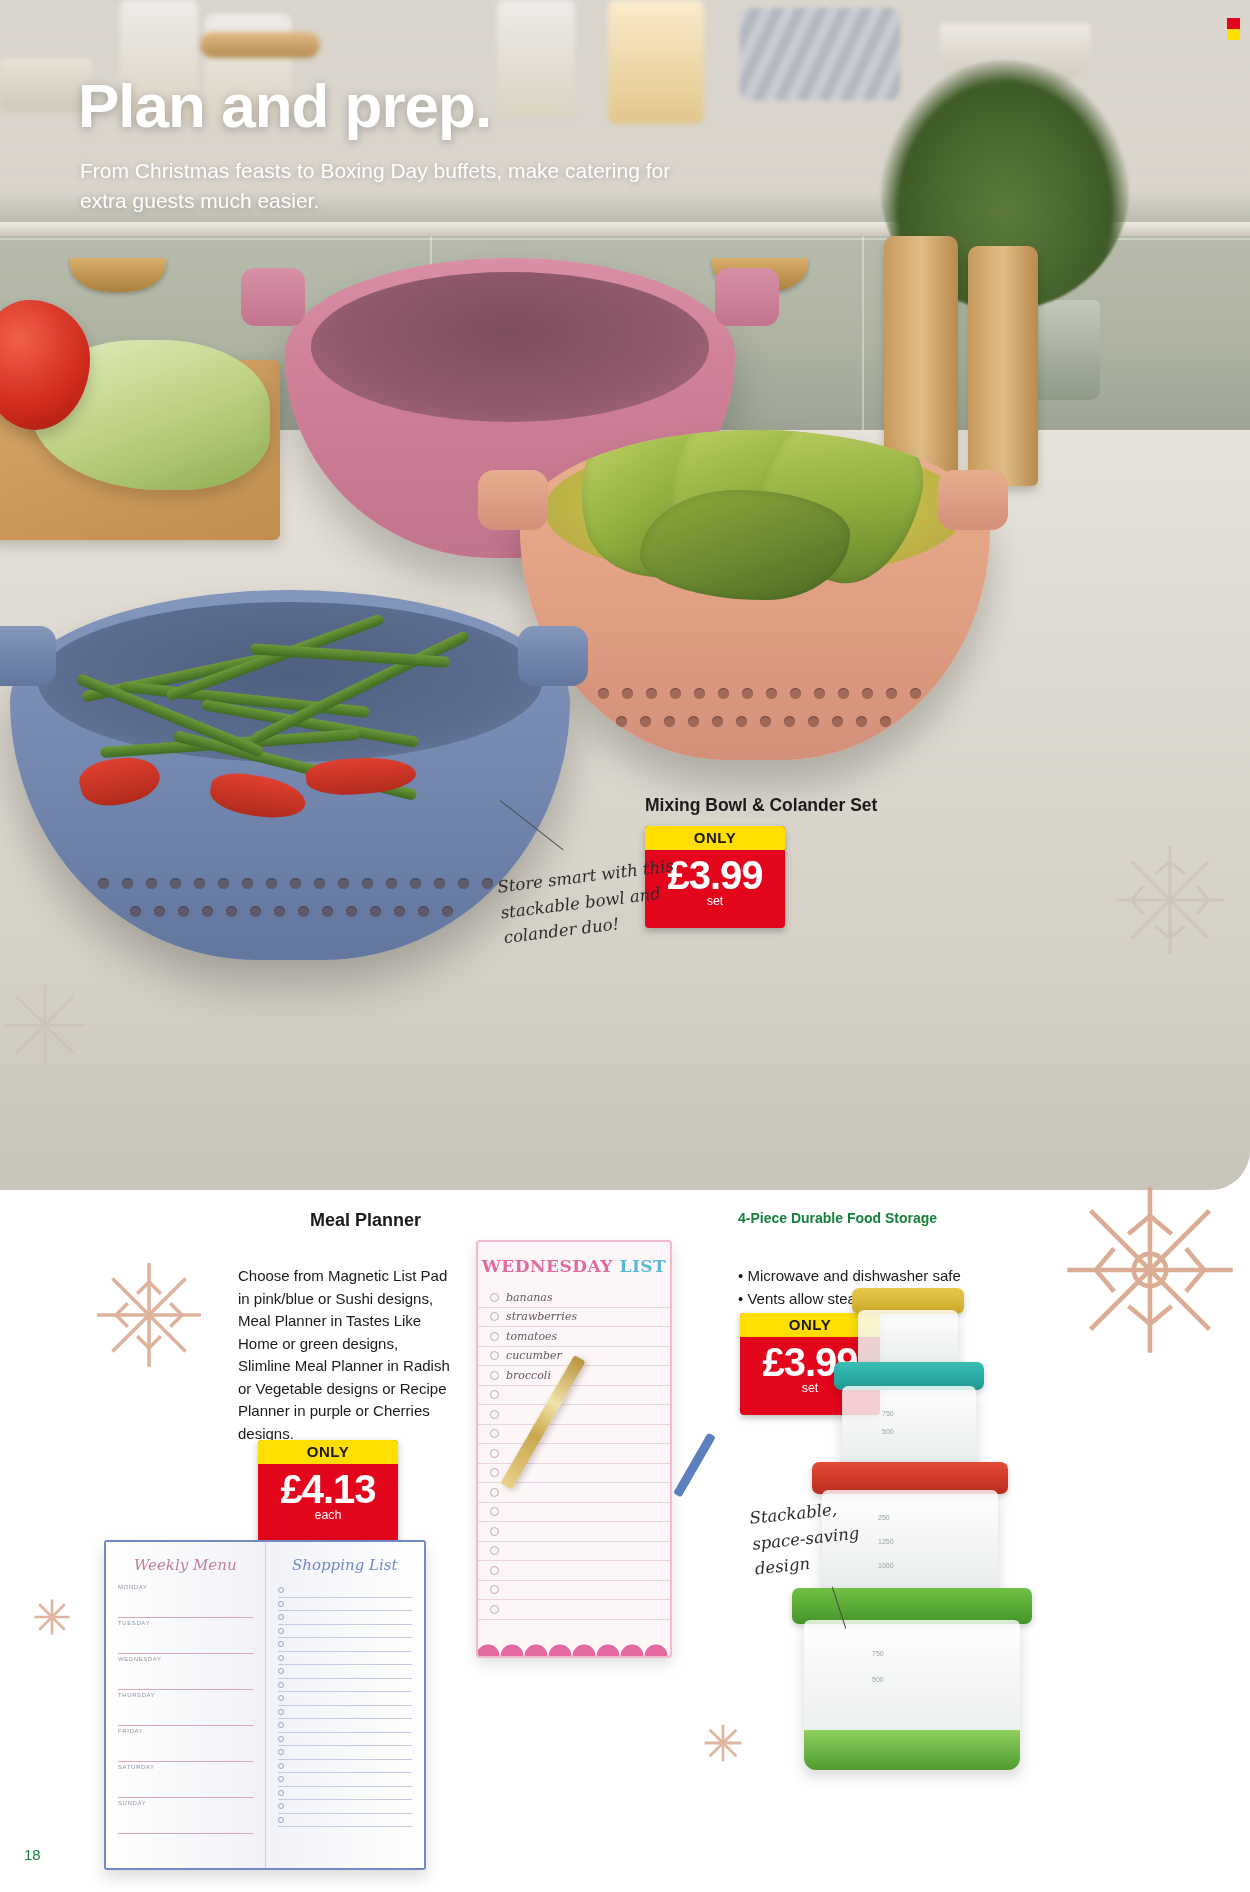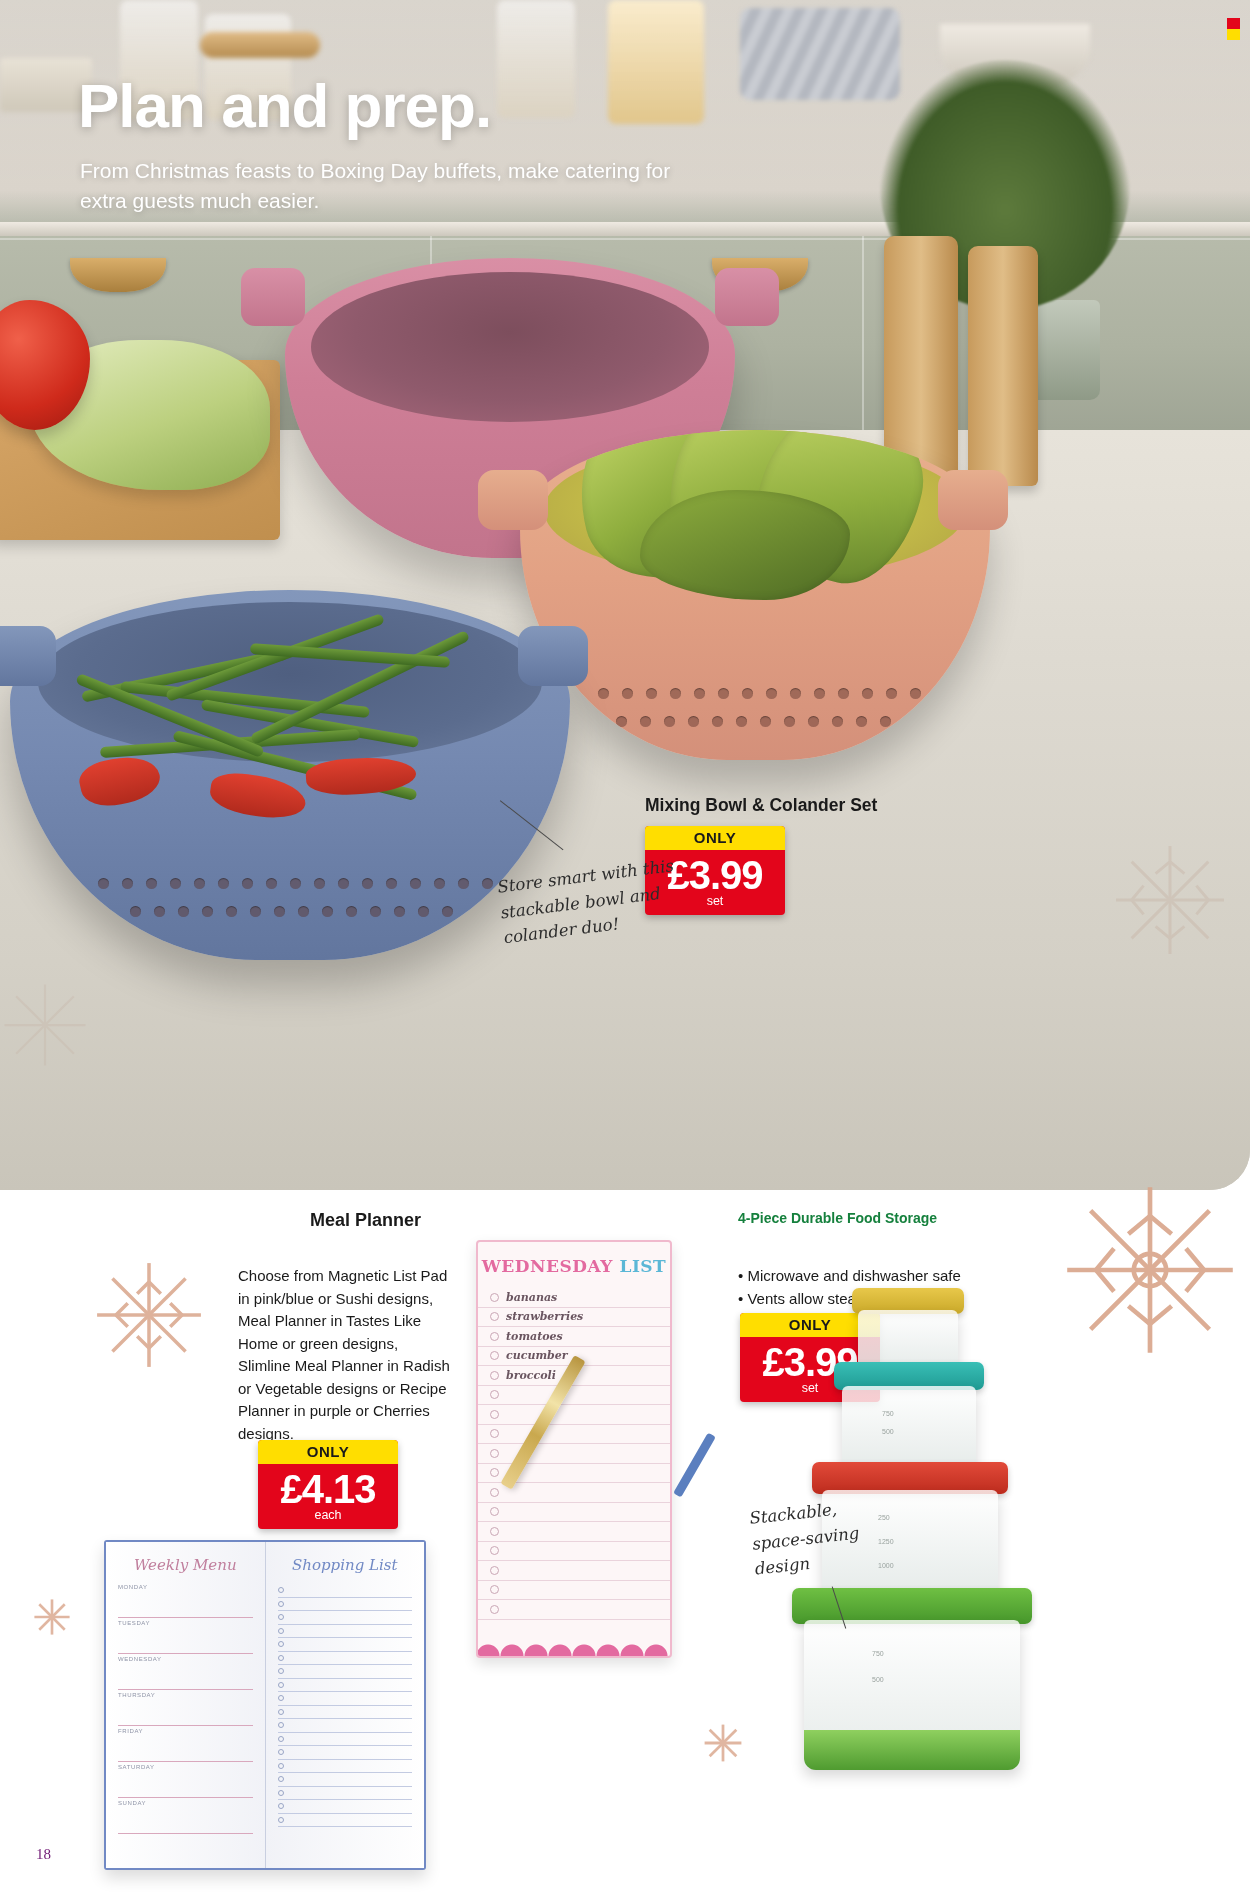--- a/index.html
+++ b/index.html
@@ -203,21 +203,21 @@
   .bullets li {
     list-style: none; font-size: 15px; color: #1a1a1a; line-height: 1.45;
   }
 
   
   .price-flash {
     position: relative;
     width: 140px;
     background: #e3051b;
     border-radius: 4px;
-    padding-bottom: 7px;
+    padding-bottom: 20px;
     text-align: center;
     box-shadow: 0 3px 7px rgba(0,0,0,.25);
   }
   .price-only {
     background: #ffde00;
     color: #1a1a1a;
     font-weight: bold;
     font-size: 15px;
     letter-spacing: .5px;
     padding: 3px 0 4px;
@@ -263,21 +263,21 @@
     background: #fdf6f7;
     border: 2px solid #f0b9cd;
     border-radius: 4px;
     box-shadow: 0 6px 14px rgba(0,0,0,.12);
     overflow: hidden;
   }
   .pad-head { font-family: "DejaVu Serif", serif; font-weight: bold; font-size: 17px; text-align: center; margin-top: 14px; letter-spacing: .5px; }
   .pad-head .c1 { color: #e36aa0; } .pad-head .c2 { color: #5bb7d6; }
   .pad-row { display: flex; align-items: center; gap: 7px; padding: 0 12px; height: 19.5px; border-bottom: 1px solid #ead3dc; }
   .pad-bullet { width: 9px; height: 9px; border-radius: 50%; border: 1.3px solid #c9a6b5; flex: none; }
-  .pad-item { font-family: "DejaVu Serif", serif; font-style: italic; font-size: 11px; color: #6a5560; font-weight: bold; }
+  .pad-item { font-family: "DejaVu Serif", serif; font-style: italic; font-size: 11px; color: #6a5560; }
   .pad-wave {
     position: absolute; left: 0; bottom: 0; width: 100%; height: 22px;
     background:
       radial-gradient(circle at 10px 22px, #e36aa0 11px, transparent 12px),
       radial-gradient(circle at 34px 22px, #e36aa0 11px, transparent 12px),
       radial-gradient(circle at 58px 22px, #e36aa0 11px, transparent 12px),
       radial-gradient(circle at 82px 22px, #e36aa0 11px, transparent 12px),
       radial-gradient(circle at 106px 22px, #e36aa0 11px, transparent 12px),
       radial-gradient(circle at 130px 22px, #e36aa0 11px, transparent 12px),
       radial-gradient(circle at 154px 22px, #e36aa0 11px, transparent 12px),
@@ -318,21 +318,21 @@
   
   .fs-stack { position: absolute; left: 820px; top: 1300px; width: 260px; height: 590px; }
   .cont {
     position: absolute;
     background: linear-gradient(180deg, rgba(255,255,255,.80), rgba(226,232,230,.9));
     box-shadow: 0 8px 14px rgba(0,0,0,.16);
     border-radius: 6px;
   }
   .lid { position: absolute; border-radius: 7px; box-shadow: 0 3px 6px rgba(0,0,0,.2); }
   .meas { position: absolute; font-size: 7px; color: #9aa39f; }
-  .page-num { position: absolute; left: 36px; top: 1846px; font-size: 15px; color: #701a75; font-family: Liberation Serif, serif; }
+  .page-num { position: absolute; left: 24px; top: 1846px; font-size: 15px; color: #15803d; }
 
   .corner-mark { position: absolute; right: 10px; top: 18px; width: 13px; height: 22px; background: linear-gradient(180deg,#e3051b 50%,#ffde00 50%); }
 </style>
 </head>
 <body>
 
 <div class="page">
 
   <div class="hero">
     <div class="hero-bg"></div>

